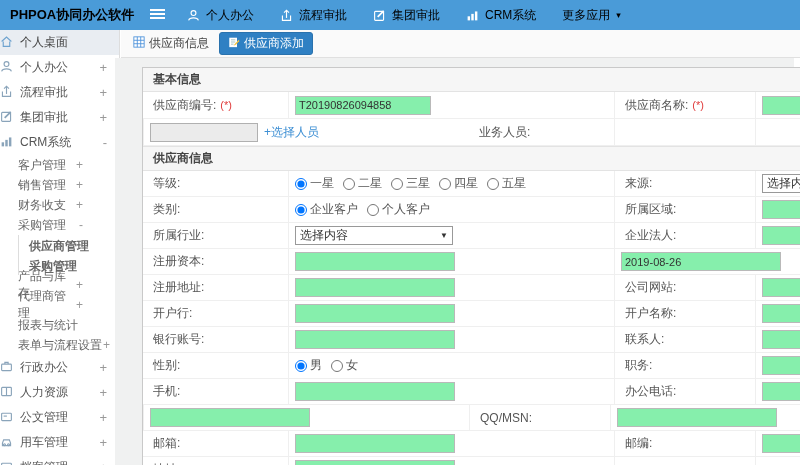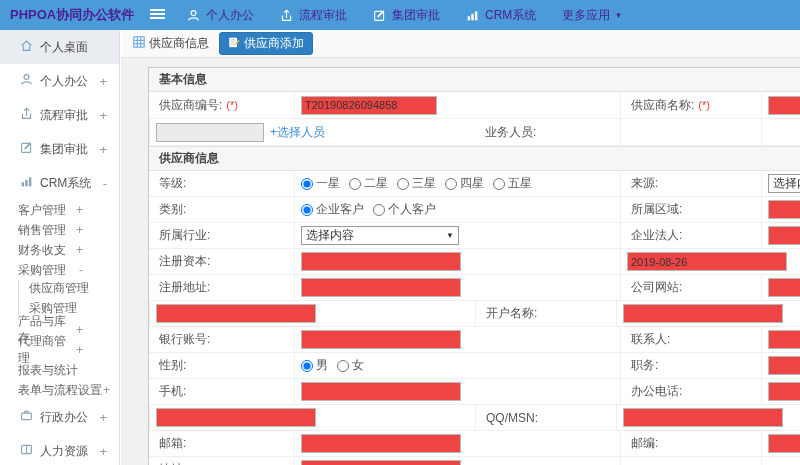--- a/index.html
+++ b/index.html
@@ -1,64 +1,64 @@
 <!DOCTYPE html>
 <html><head>
 <meta charset="utf-8">
 <style>
   html,body{margin:0;padding:0;width:800px;height:465px;overflow:hidden;
     font-family:"Liberation Sans","DejaVu Sans",sans-serif;font-size:12px;color:#555;background:#fff;}
   .stage{position:relative;width:800px;height:465px;overflow:hidden;}
 
   
   .topbar{position:absolute;left:0;top:0;width:800px;height:30px;background:#4a9bd8;
-    display:flex;align-items:center;color:#4c1d95;}
+    display:flex;align-items:center;color:#000000;}
   .logo{width:128px;padding-left:10px;font-weight:bold;font-size:13px;white-space:nowrap;}
   .menu-btn{margin-left:12px;display:flex;align-items:center;cursor:pointer;}
   .nav{display:flex;align-items:center;margin-left:22px;}
   .nav-item{display:flex;align-items:center;gap:6px;margin-right:26px;cursor:pointer;white-space:nowrap;}
   .nav-item svg{display:block;}
   .caret{font-size:9px;line-height:1;}
 
   
   .sidebar{position:absolute;left:0;top:30px;width:120px;height:435px;background:#fff;
     border-right:1px solid #ddd;box-sizing:border-box;overflow:hidden;}
-  .side-item{height:34px;display:flex;align-items:center;padding-left:20px;gap:7px;cursor:pointer;color:#555;}
+  .side-item{height:25px;display:flex;align-items:center;padding-left:0;gap:7px;cursor:pointer;color:#555;}
   .side-item.active{background:#e9edf2;color:#444;}
   .side-item .sign{margin-left:auto;margin-right:12px;color:#999;font-size:13px;}
   .side-item svg{flex:none;}
   .sub-item{height:20px;display:flex;align-items:center;padding-left:18px;color:#666;cursor:pointer;}
   .sub-item .sign{margin-left:auto;margin-right:36px;color:#999;}
   .sub-item.tight .sign{margin-left:1px;margin-right:0;}
   .sub3-group{margin-left:18px;border-left:1px solid #ddd;}
-  .sub3-item{height:20px;display:flex;align-items:flex-start;padding-left:10px;color:#666;cursor:pointer;}
+  .sub3-item{height:20px;display:flex;align-items:flex-end;padding-left:10px;color:#666;cursor:pointer;font-weight:bold;}
 
   
   .tabstrip{position:absolute;left:121px;top:30px;width:679px;height:28px;background:#fafafa;
     border-bottom:1px solid #e0e0e0;box-sizing:border-box;display:flex;align-items:center;padding-left:12px;}
   .tab-plain{display:flex;align-items:center;gap:4px;color:#444;cursor:pointer;margin-right:10px;}
   .tab-active{display:flex;align-items:center;gap:4px;background:#2f80c3;color:#fff;
     border:1px solid #2a72ad;border-radius:3px;padding:2px 8px;cursor:pointer;}
 
   
-  .content{position:absolute;left:121px;top:58px;width:679px;height:407px;background:#f0f1f1;}
+  .content{position:absolute;left:115px;top:58px;width:679px;height:407px;background:#f0f1f1;}
   .panel{position:absolute;left:27px;top:9px;width:880px;background:#fff;border:1px solid #c9c9c9;}
   .sec-header{height:23px;line-height:23px;background:#f6f6f6;border-bottom:1px solid #e3e3e3;
     padding-left:10px;font-weight:bold;color:#444;}
   .sec-header.mid{border-top:1px solid #e3e3e3;}
   .frow{display:flex;align-items:stretch;height:26px;border-bottom:1px solid #efefef;}
   .frow.h25{height:25px;}
   .cell{display:flex;align-items:center;box-sizing:border-box;}
   .cl1{width:145px;padding-left:10px;}
   .ci1{width:326px;border-left:1px solid #efefef;padding-left:6px;gap:6px;}
   .cl2{width:141px;border-left:1px solid #efefef;padding-left:10px;}
   .ci2{flex:1;border-left:1px solid #efefef;padding-left:6px;}
   .req{color:#e03c3c;margin-left:4px;font-size:11px;}
   input.txt{height:17px;border:1px solid #b9b9b9;width:152px;font:inherit;font-size:11px;
-    padding:0 3px;color:#333;background:#ef4444;}
+    padding:0 3px;color:#333;background:#86efac;}
   input.w128{width:128px;}
   input.staff{width:100px;background:#ebebeb;border:1px solid #b0b0b0;}
   .link{color:#3d8fd4;cursor:pointer;white-space:nowrap;}
   .sel{width:150px;height:19px;border:1px solid #999;display:flex;align-items:center;
     justify-content:space-between;padding:0 4px;color:#333;background:#fff;box-sizing:border-box;cursor:pointer;}
   .sel .sel-caret{font-size:8px;color:#333;}
   .radio-group{display:flex;align-items:center;}
   label.radio{display:flex;align-items:center;margin-right:9px;gap:3px;color:#555;cursor:pointer;}
   input[type=radio]{margin:0;width:12px;height:12px;cursor:pointer;}
 </style>
@@ -448,20 +448,23 @@
           </div>
         <div class="cell cl2">
             <span>公司网站:</span>
           </div>
         <div class="cell ci2">
             <input class="txt" style="">
           </div>
       </div>
 
       <div class="frow h25">
+        <div class="cell cl1">
+            <span>开户行:</span>
+          </div>
         <div class="cell ci1">
             <input class="txt" style="">
           </div>
         <div class="cell cl2">
             <span>开户名称:</span>
           </div>
         <div class="cell ci2">
             <input class="txt" style="">
           </div>
       </div>

